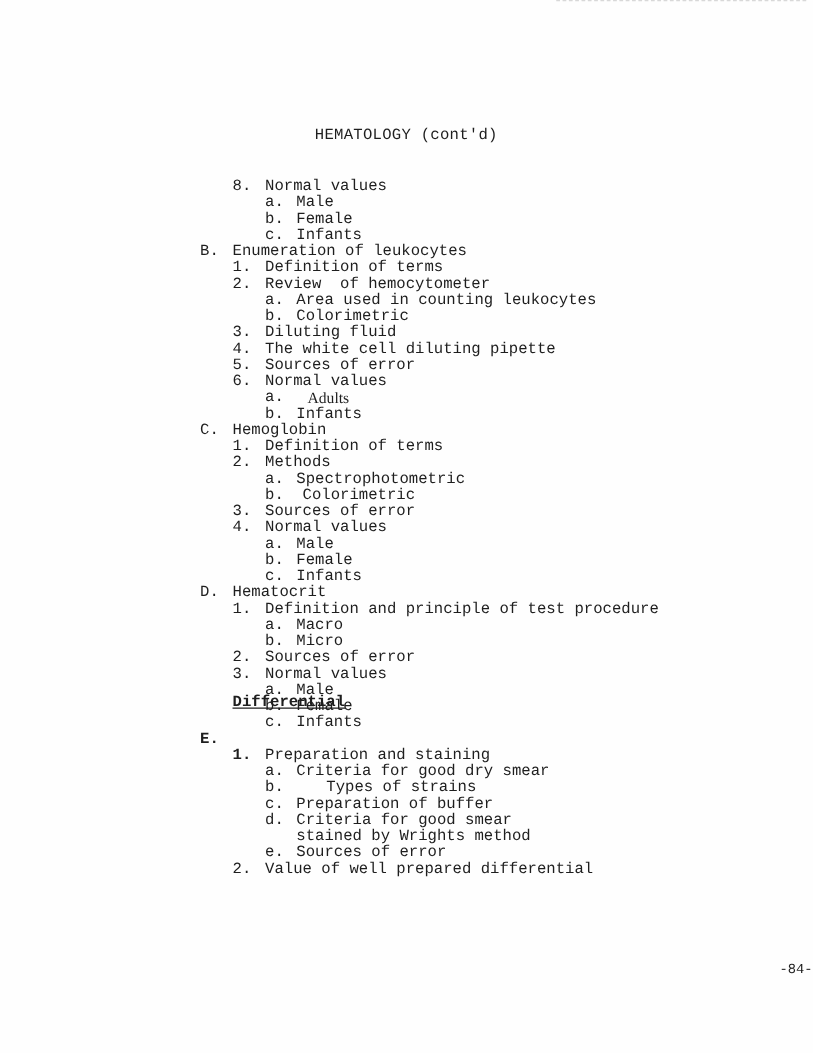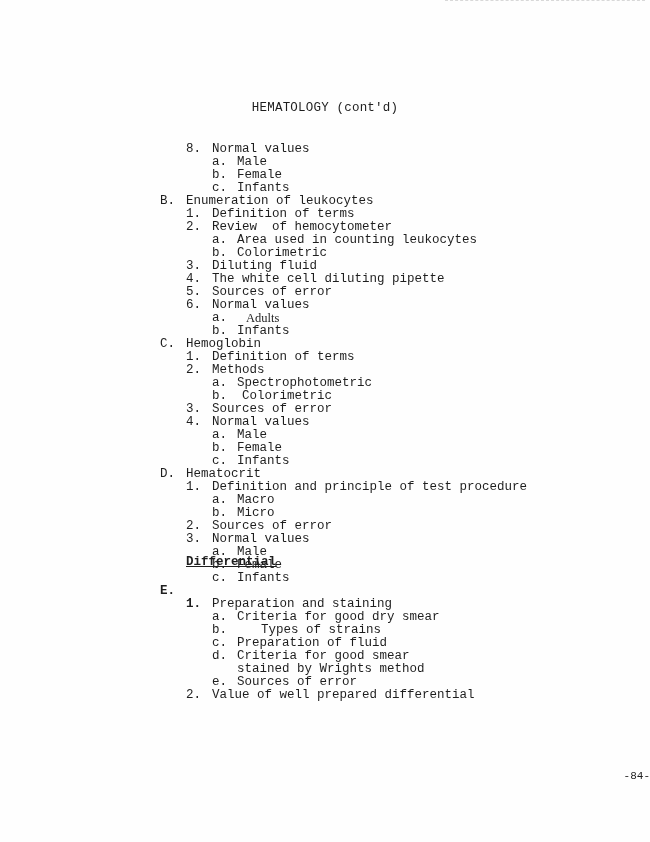--- a/index.html
+++ b/index.html
@@ -92,21 +92,21 @@
       <div class="line" style="left: 237px; top: 572px;">Infants</div>
       <div class="line bold" style="left: 160px; top: 585px;">E.</div>
       <div class="line bold" style="left: 186px; top: 556px; text-decoration: underline;">Differential</div>
       <div class="line bold" style="left: 186px; top: 598px;">1.</div>
       <div class="line" style="left: 212px; top: 598px;">Preparation and staining</div>
       <div class="line" style="left: 212px; top: 611px;">a.</div>
       <div class="line" style="left: 237px; top: 611px;">Criteria for good dry smear</div>
       <div class="line" style="left: 212px; top: 624px;">b.</div>
       <div class="line" style="left: 237px; top: 624px; margin-left: 24px;">Types of strains</div>
       <div class="line" style="left: 212px; top: 637px;">c.</div>
-      <div class="line" style="left: 237px; top: 637px;">Preparation of fluid</div>
+      <div class="line" style="left: 237px; top: 637px;">Preparation of buffer</div>
       <div class="line" style="left: 212px; top: 650px;">d.</div>
       <div class="line" style="left: 237px; top: 650px; text-align: center;">Criteria for good smear</div>
       <div class="line" style="left: 212px; top: 663px;"></div>
       <div class="line" style="left: 237px; top: 663px;">stained by Wrights method</div>
       <div class="line" style="left: 212px; top: 676px;">e.</div>
       <div class="line" style="left: 237px; top: 676px;">Sources of error</div>
       <div class="line" style="left: 186px; top: 689px;">2.</div>
       <div class="line" style="left: 212px; top: 689px;">Value of well prepared differential</div>
     </div>
   <div class="pagenum">-84-</div>

